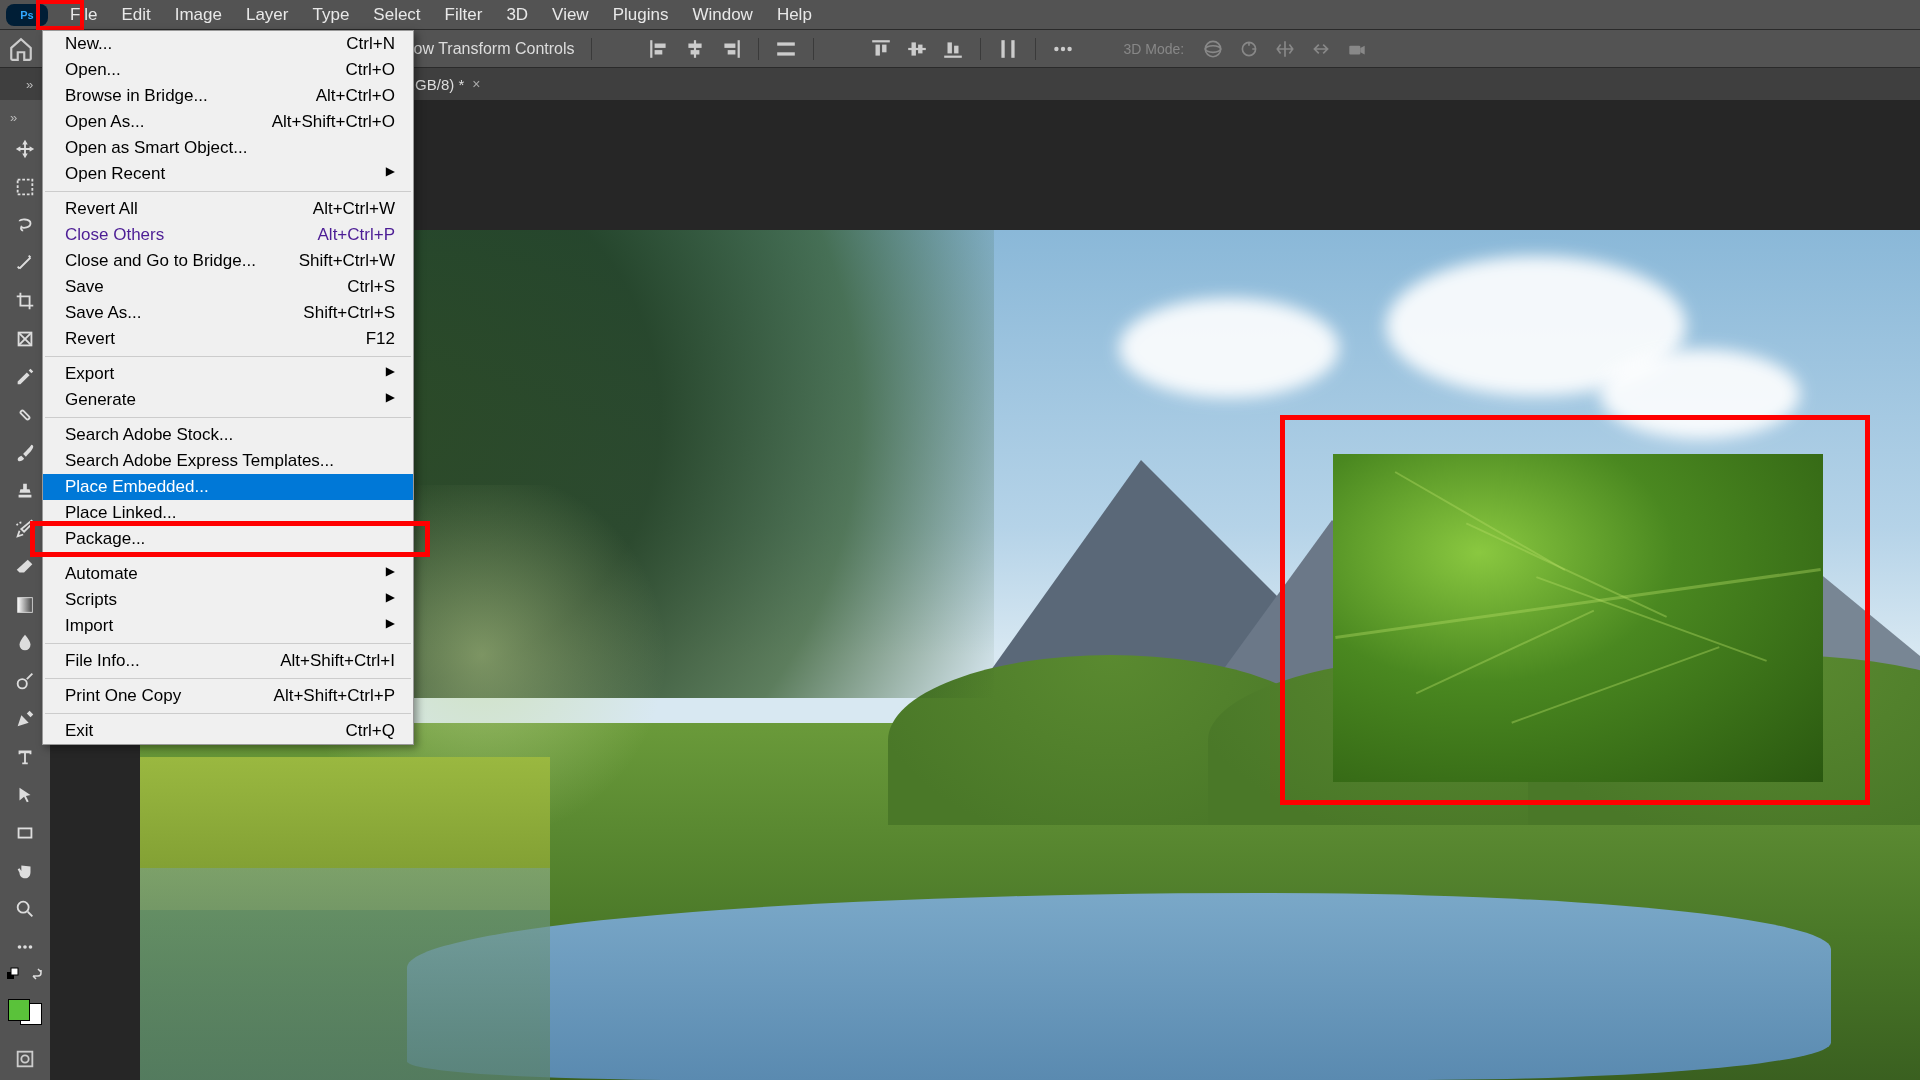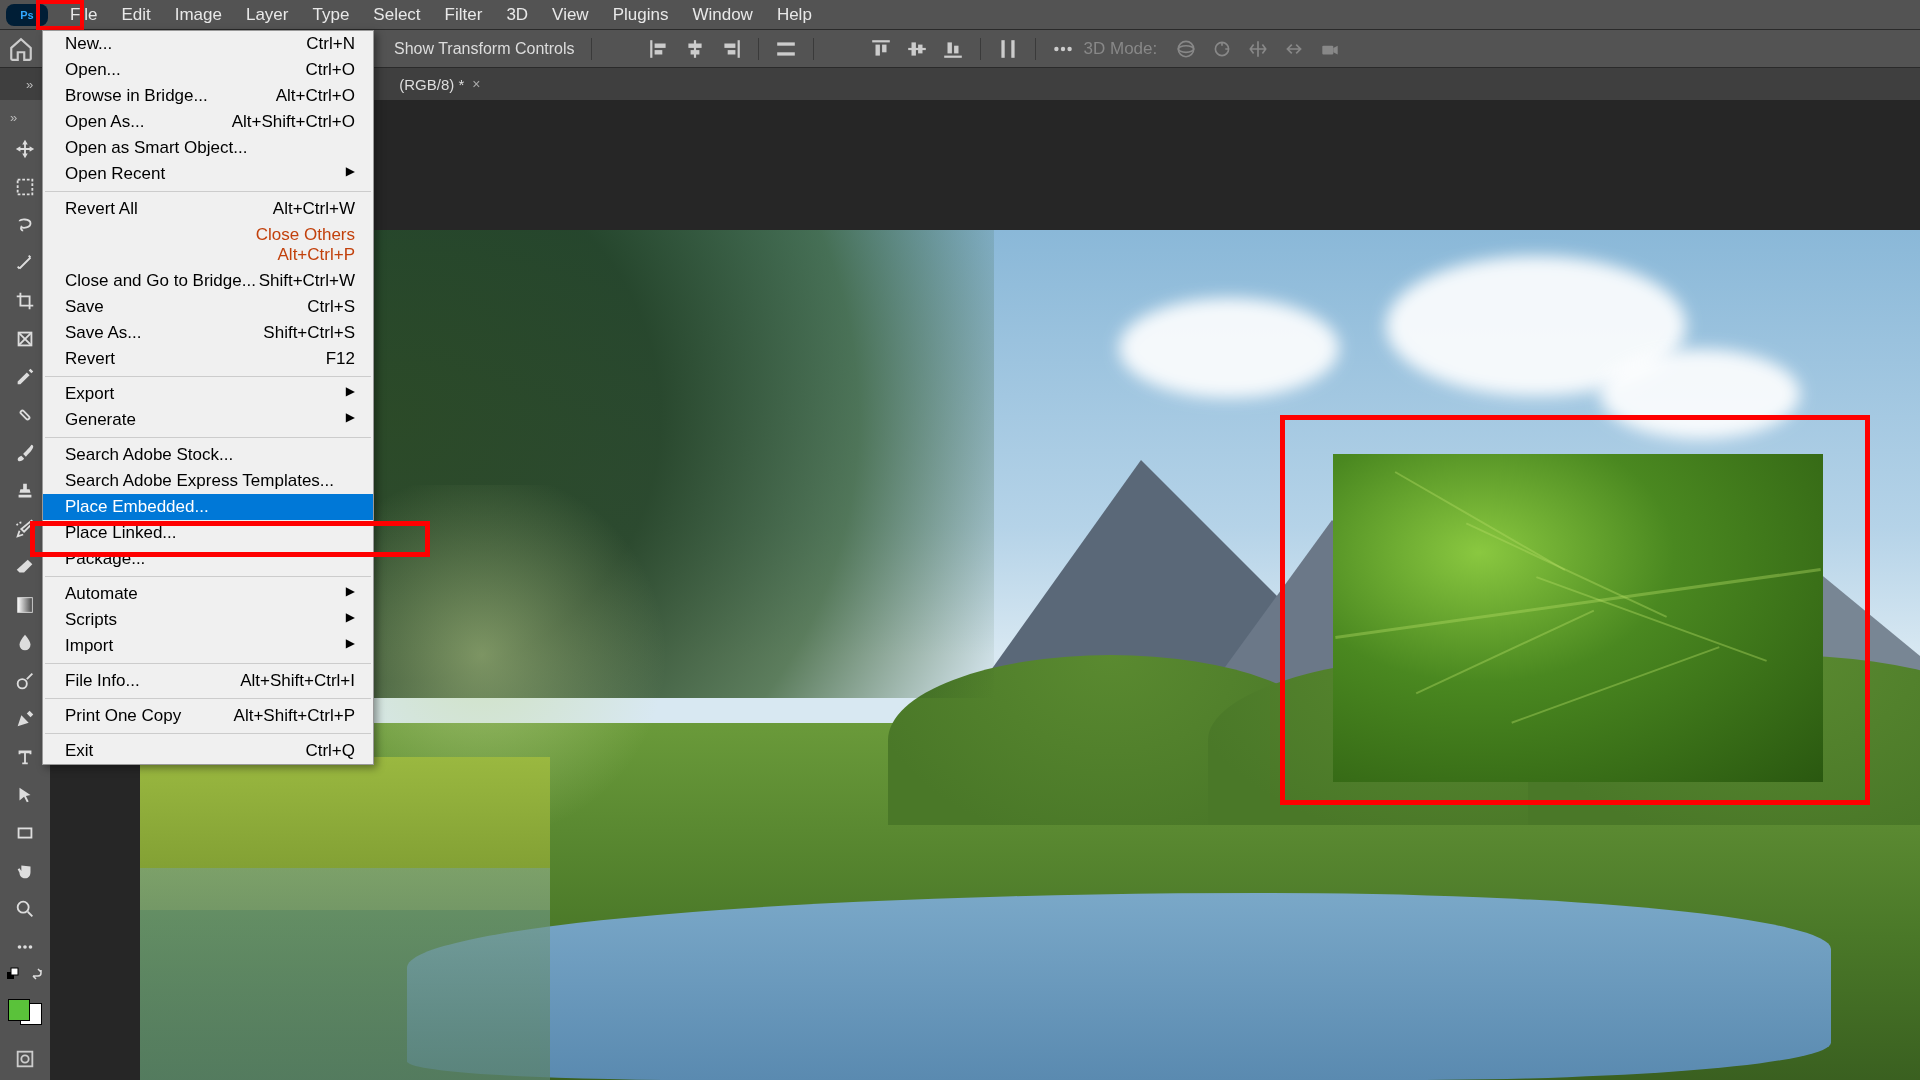--- a/index.html
+++ b/index.html
@@ -10,21 +10,21 @@
 .menu-item { color: #e8e8e8; padding: 5px 12px; font-size: 17px; cursor: pointer; }
 .menu-item.active { background: transparent; }
 .menu-file-highlight { position: absolute; left: 36px; top: 0; width: 48px; height: 30px; border: 4px solid #ff0000; z-index: 50; pointer-events: none; }
 
 .optionsbar { background: #535353; height: 38px; display: flex; align-items: center; padding-left: 8px; gap: 10px; border-bottom: 1px solid #2a2a2a; }
 .opt-home { width: 26px; height: 26px; display:flex; align-items:center; justify-content:center; }
 .opt-text { color: #ddd; font-size: 16px; padding-left: 350px; }
 .opt-icons { display: flex; gap: 14px; margin-left: 40px; }
 .opt-icon { width: 22px; height: 22px; display:flex; align-items:center; justify-content:center; }
 .opt-sep { width: 1px; height: 22px; background: #3a3a3a; margin: 0 6px; }
-.opt-3dmode { color: #888; font-size: 17px; }
+.opt-3dmode { color: #888; font-size: 14px; margin-left: 40px; }
 
 .tabbar { background: #3f3f3f; height: 32px; display: flex; align-items: center; padding-left: 16px; }
 .tab { color: #ddd; font-size: 15px; padding: 6px 10px; display:flex; align-items:center; gap:8px; }
 .tab-close { color: #aaa; font-size: 14px; }
 
 .leftpanel { position: absolute; left: 0; top: 100px; width: 50px; bottom: 0; background: #535353; display: flex; flex-direction: column; align-items: center; padding-top: 6px; gap: 2px; }
 .tool { width: 36px; height: 36px; display:flex; align-items:center; justify-content:center; color:#ddd; cursor:pointer; }
 .tool svg { width: 22px; height: 22px; }
 .color-swatch { position: relative; width: 34px; height: 34px; margin-top: 8px; }
 .fg { position:absolute; width:22px; height:22px; background:#5ac23a; border:1px solid #000; left:0; top:8px; z-index:2; }
@@ -57,23 +57,23 @@
 .leaf-img { position:absolute; left:48px; top:34px; right:42px; bottom:18px; background: radial-gradient(ellipse at 30% 30%, #8ac840 0%, #4a8820 40%, #2a5810 100%); overflow:hidden; }
 .leaf-vein { position:absolute; background: rgba(180,220,100,0.4); }
 .vein-main { left:0; top:45%; right:0; height:3px; transform: rotate(-8deg); }
 .vein-1 { left:10%; top:20%; width:40%; height:2px; transform: rotate(30deg); }
 .vein-2 { left:25%; top:35%; width:45%; height:2px; transform: rotate(25deg); }
 .vein-3 { left:40%; top:50%; width:50%; height:2px; transform: rotate(20deg); }
 .vein-4 { left:15%; top:60%; width:40%; height:2px; transform: rotate(-25deg); }
 .vein-5 { left:35%; top:70%; width:45%; height:2px; transform: rotate(-20deg); }
 
 
-.dropdown { position: absolute; left: 42px; top: 30px; width: 332px; background: #f0f0f0; border: 1px solid #999; box-shadow: 3px 3px 8px rgba(0,0,0,0.4); z-index: 100; font-size: 17px; color: #000; text-align: right; }
+.dropdown { position: absolute; left: 42px; top: 30px; width: 372px; background: #f0f0f0; border: 1px solid #999; box-shadow: 3px 3px 8px rgba(0,0,0,0.4); z-index: 100; font-size: 17px; color: #000; }
 .dd-item { display: flex; justify-content: space-between; padding: 3px 18px 3px 22px; cursor: pointer; white-space: nowrap; }
-.dd-item.disabled { color: #c2410c; flex-direction: column; }
+.dd-item.disabled { color: #4c1d95; }
 .dd-item.highlighted { background: #0078d7; color: #fff; }
 .dd-item .arrow { font-size: 12px; }
 .dd-sep { height: 1px; background: #ccc; margin: 4px 2px; }
 .dd-highlight-box { position: absolute; border: 5px solid #ff0000; pointer-events: none; z-index: 101; }
 
 </style>
 </head>
 <body>
 
 <div class="menubar">

